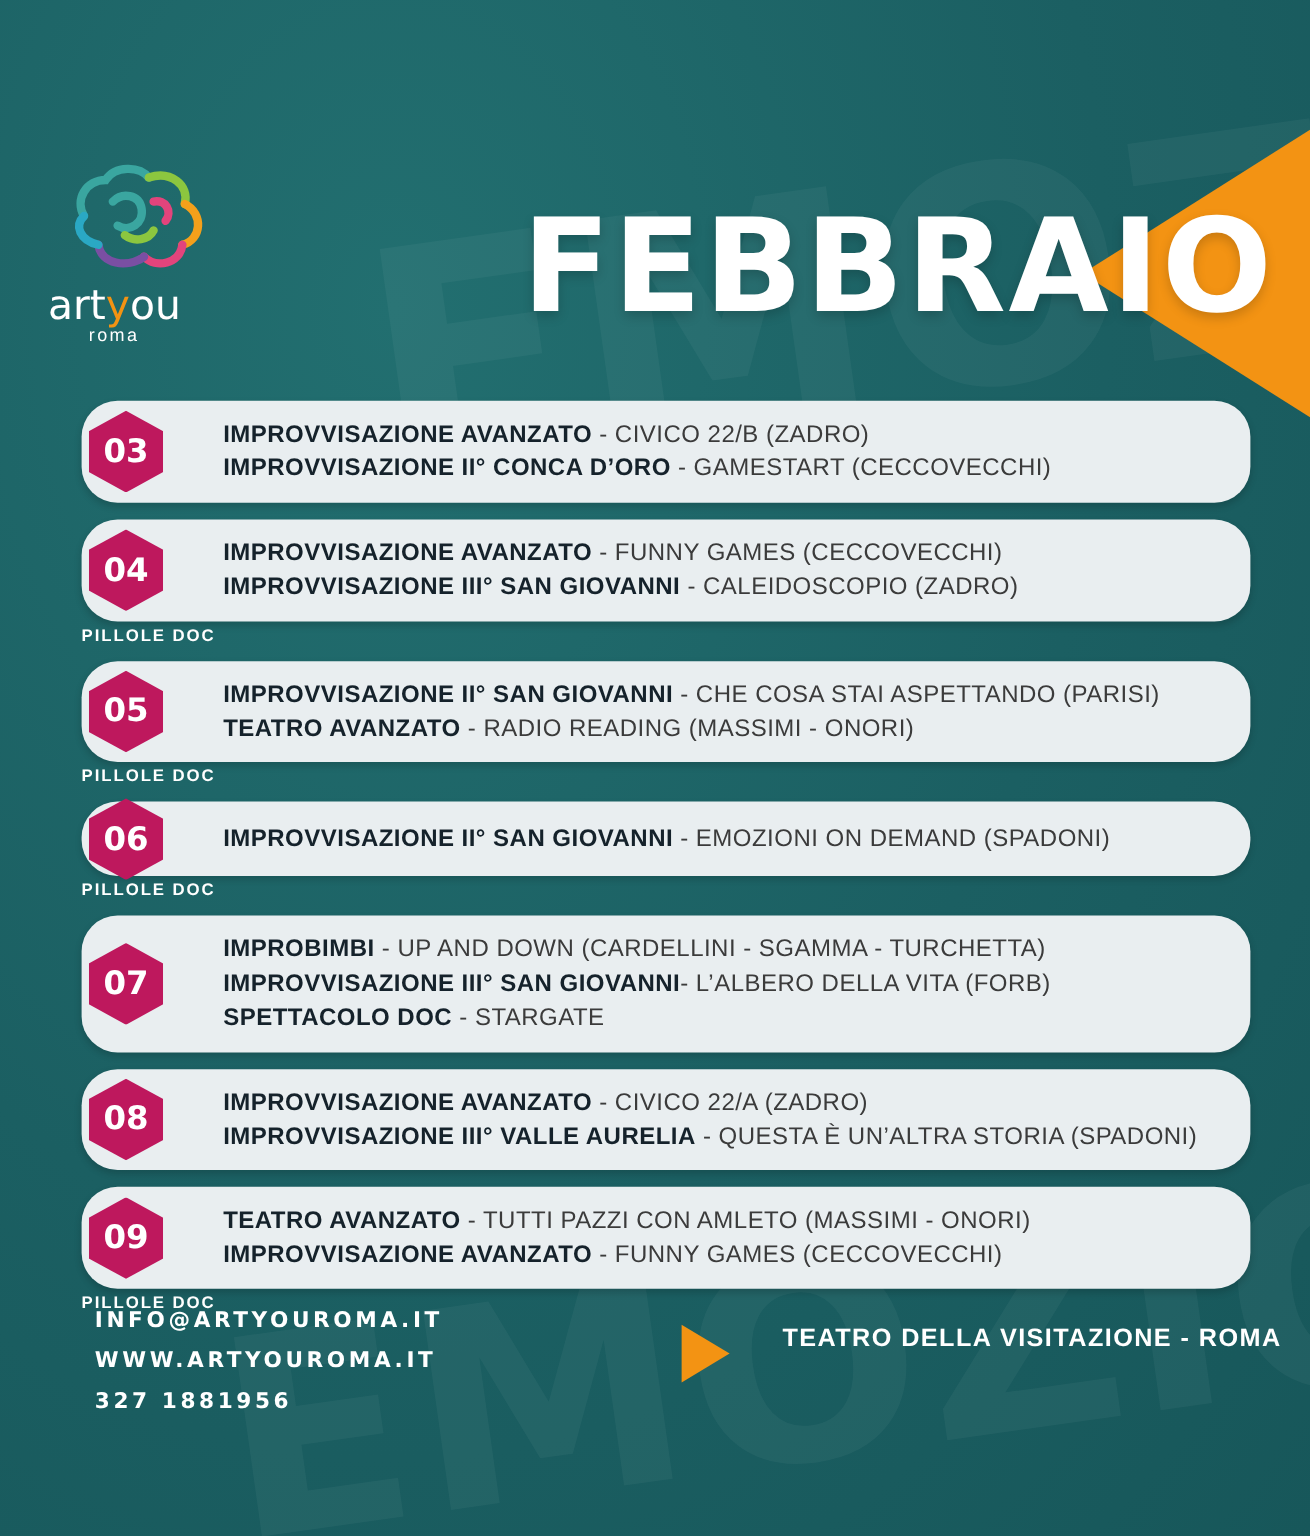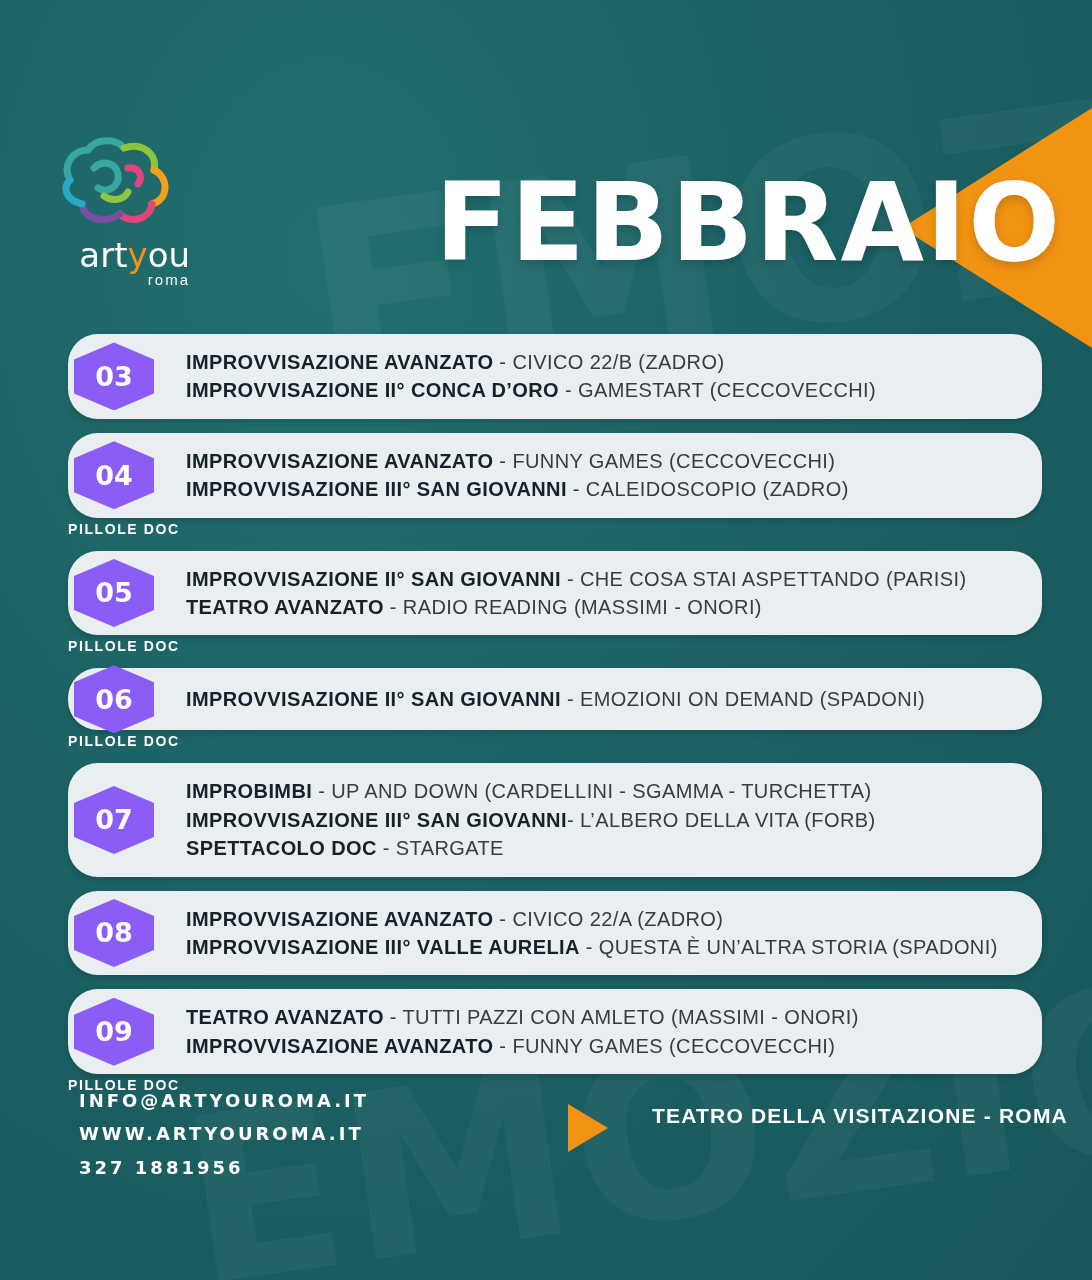--- a/index.html
+++ b/index.html
@@ -38,21 +38,21 @@
     width: 0; height: 0;
     border-top: 120px solid transparent;
     border-bottom: 120px solid transparent;
     border-right: 190px solid #f39313;
   }
 
   
   .logo-wrap {
     position: absolute;
     top: 128px; left: 40px;
-    width: 150px; text-align: right;
+    width: 150px; text-align: left;
   }
   .logo-blob { width: 130px; height: 105px; margin: 0 auto; }
   .logo-text {
     margin-top: 2px;
     color: #ffffff;
     font-size: 34px;
     font-weight: 400;
     letter-spacing: 0px;
     font-family: "DejaVu Sans", sans-serif;
   }
@@ -95,22 +95,22 @@
     box-shadow: 0 3px 6px rgba(0,0,0,0.16);
     min-height: 62px;
     display: flex;
     flex-direction: column;
     justify-content: center;
   }
   .hex {
     position: absolute;
     left: 6px; top: 50%;
     transform: translateY(-50%);
-    width: 80px; height: 68px;
-    background: #8b5cf6;
+    width: 62px; height: 68px;
+    background: #be185d;
     clip-path: polygon(50% 0%, 100% 25%, 100% 75%, 50% 100%, 0% 75%, 0% 25%);
     display: flex; align-items: center; justify-content: center;
     color: #ffffff;
     font-size: 27px;
     font-weight: 700;
     font-family: "DejaVu Sans", sans-serif;
   }
   .line {
     font-size: 20px;
     line-height: 1.42;

